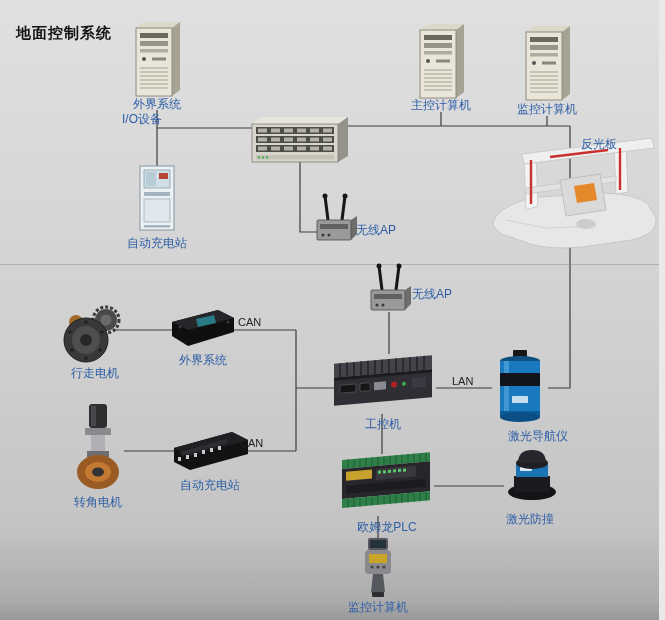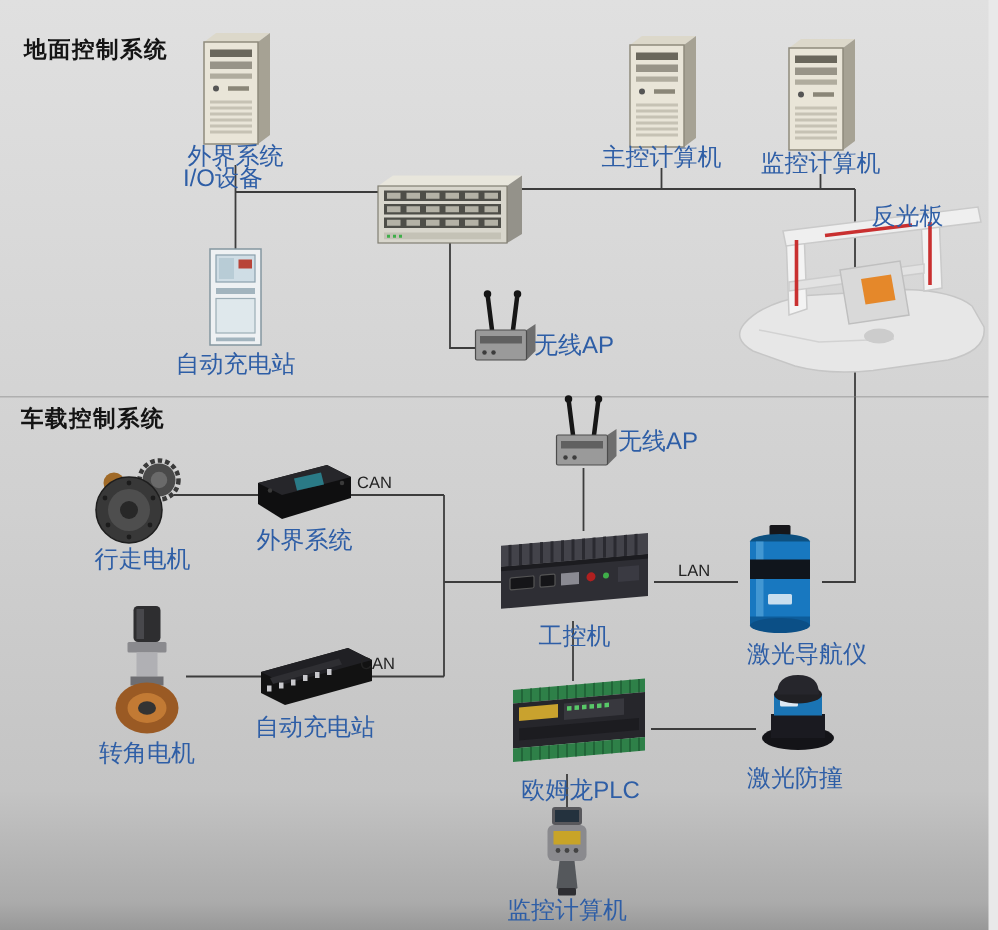--- a/index.html
+++ b/index.html
@@ -6,21 +6,21 @@
   html,body { background:#e9e9e9; }
   body { font-family:"Liberation Sans","DejaVu Sans",sans-serif; }
   .stage {
     position:relative; width:659px; height:620px; overflow:hidden;
     background:linear-gradient(180deg,#e0e0e0 0%,#d9d9d9 25%,#d0d0d0 55%,#c4c4c4 85%,#ababab 97%,#989898 100%);
   }
   .wires { position:absolute; left:0; top:0; z-index:1; }
   .divider { position:absolute; left:0; top:264px; width:665px; height:1px;
     background:rgba(130,130,130,0.45); z-index:1; }
   .dev { position:absolute; z-index:2; line-height:0; }
-  .lbl { position:absolute; z-index:3; font-size:16px; line-height:13px;
+  .lbl { position:absolute; z-index:3; font-size:12px; line-height:13px;
     color:#2e5ea6; white-space:nowrap; }
   .lbl.c { transform:translateX(-50%); }
   .bus-lbl { position:absolute; z-index:3; font-size:11px; line-height:13px;
     color:#222; white-space:nowrap; }
   .title { position:absolute; z-index:3; font-size:15px; font-weight:bold;
     color:#141414; letter-spacing:1px; white-space:nowrap; }
 </style>
 </head>
 <body>
 
@@ -45,21 +45,20 @@
       <path d="M436,388 H492"></path>
       <path d="M382,414 V454"></path>
       <path d="M434,486 H504"></path>
       <path d="M378,516 V538"></path>
     </g>
   </svg>
 
   <div class="divider"></div>
 
   <div class="title" style="left:16px;top:24px">地面控制系统</div>
-  <div class="title" style="left:14px;top:270px">车载控制系统</div>
 
   <div class="dev" style="left:128px;top:20px">
     <svg width="58" height="78" viewBox="0 0 58 78">
       <polygon points="8,8 44,8 52,2 16,2" fill="#dcd8ca"></polygon>
       <polygon points="44,8 52,2 52,70 44,76" fill="#a6a294"></polygon>
       <rect x="8" y="8" width="36" height="68" fill="#e9e5d8" stroke="#8e8a7c" stroke-width="1"></rect>
       <rect x="12" y="13" width="28" height="5" fill="#6a675c"></rect>
       <rect x="12" y="21" width="28" height="5" fill="#989488"></rect>
       <rect x="12" y="29" width="28" height="3.5" fill="#b0ac9e"></rect>
       <circle cx="16" cy="39" r="2" fill="#555"></circle>

